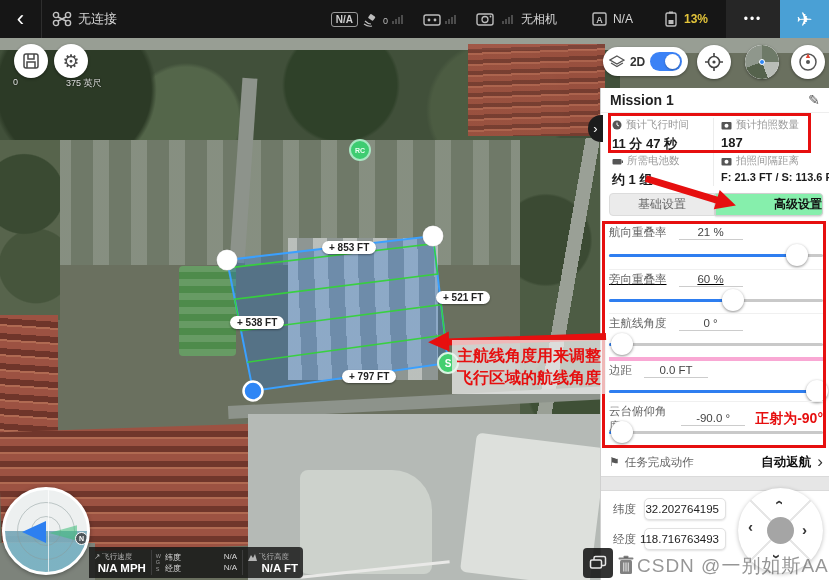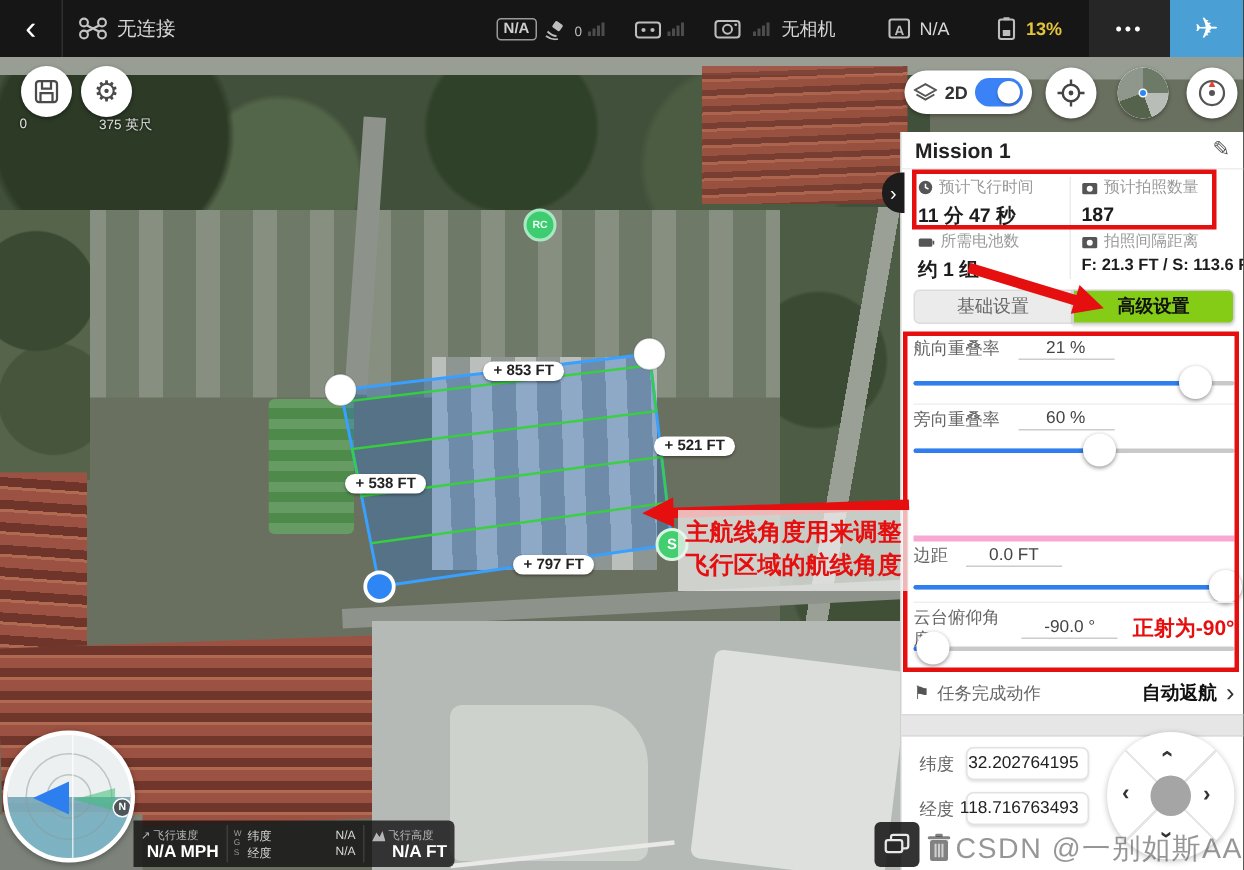--- a/index.html
+++ b/index.html
@@ -307,42 +307,52 @@
             <circle cx="5.5" cy="4.8" r="2" fill="#fff"></circle>
           </svg>
           <span>拍照间隔距离</span>
         </div>
       <div class="stat-value" style="font-size:11px;white-space:nowrap;">F: 21.3 FT / S: 113.6 FT</div>
     </div>
 
     <div class="tabbtn" style="left:8px;top:105px;width:106px;background:#ebebeb;border:1px solid #dcdcdc;border-radius:4px 0 0 4px;color:#666;">
       <span>基础设置</span>
     </div>
-    <div class="tabbtn" style="left:114px;top:105px;width:108px;background:#84cc16;border:1px solid #cfcfcf;border-radius:0 4px 4px 0;color:#111;font-weight:bold;box-shadow:0 1px 2px rgba(0,0,0,.15);">
+    <div class="tabbtn" style="left:114px;top:105px;width:108px;background:#86efac;border:1px solid #cfcfcf;border-radius:0 4px 4px 0;color:#111;font-weight:bold;box-shadow:0 1px 2px rgba(0,0,0,.15);justify-content:flex-end;">
       <span>高级设置</span>
     </div>
 
     <div class="slider-row" style="top:137px;">
       <div style="display:flex;align-items:center;gap:12px;">
           <span class="s-label">航向重叠率</span>
           <span class="s-val">21 %</span>
         </div>
       <div class="track">
           <div class="fill" style="width: 88%;"></div>
           <div class="thumb" style="left: calc(88% - 11px);"></div>
         </div>
     </div>
     <div class="slider-row" style="top:181px;border-top:1px solid #f0f0f0;">
-      <div style="display:flex;align-items:center;gap:12px;margin-top:2px;">
+      <div style="display:flex;align-items:center;gap:12px;margin-top:2px;text-decoration:underline;">
           <span class="s-label">旁向重叠率</span>
           <span class="s-val">60 %</span>
         </div>
       <div class="track">
           <div class="fill" style="width: 58%;"></div>
           <div class="thumb" style="left: calc(58% - 11px);"></div>
+        </div>
+    </div>
+    <div class="slider-row" style="top:225px;border-top:1px solid #f0f0f0;">
+      <div style="display:flex;align-items:center;gap:12px;margin-top:2px;">
+          <span class="s-label">主航线角度</span>
+          <span class="s-val">0 °</span>
+        </div>
+      <div class="track">
+          <div class="fill" style="width: 6%;"></div>
+          <div class="thumb" style="left: calc(6% - 11px);"></div>
         </div>
     </div>
     <div class="slider-row" style="top:269px;border-top:4px solid #f9a8d4;">
       <div style="display:flex;align-items:center;gap:12px;margin-top:2px;">
           <span class="s-label">边距</span>
           <span class="s-val">0.0 FT</span>
         </div>
       <div class="track">
           <div class="fill" style="width: 97%;"></div>
           <div class="thumb" style="left: calc(97% - 11px);"></div>

